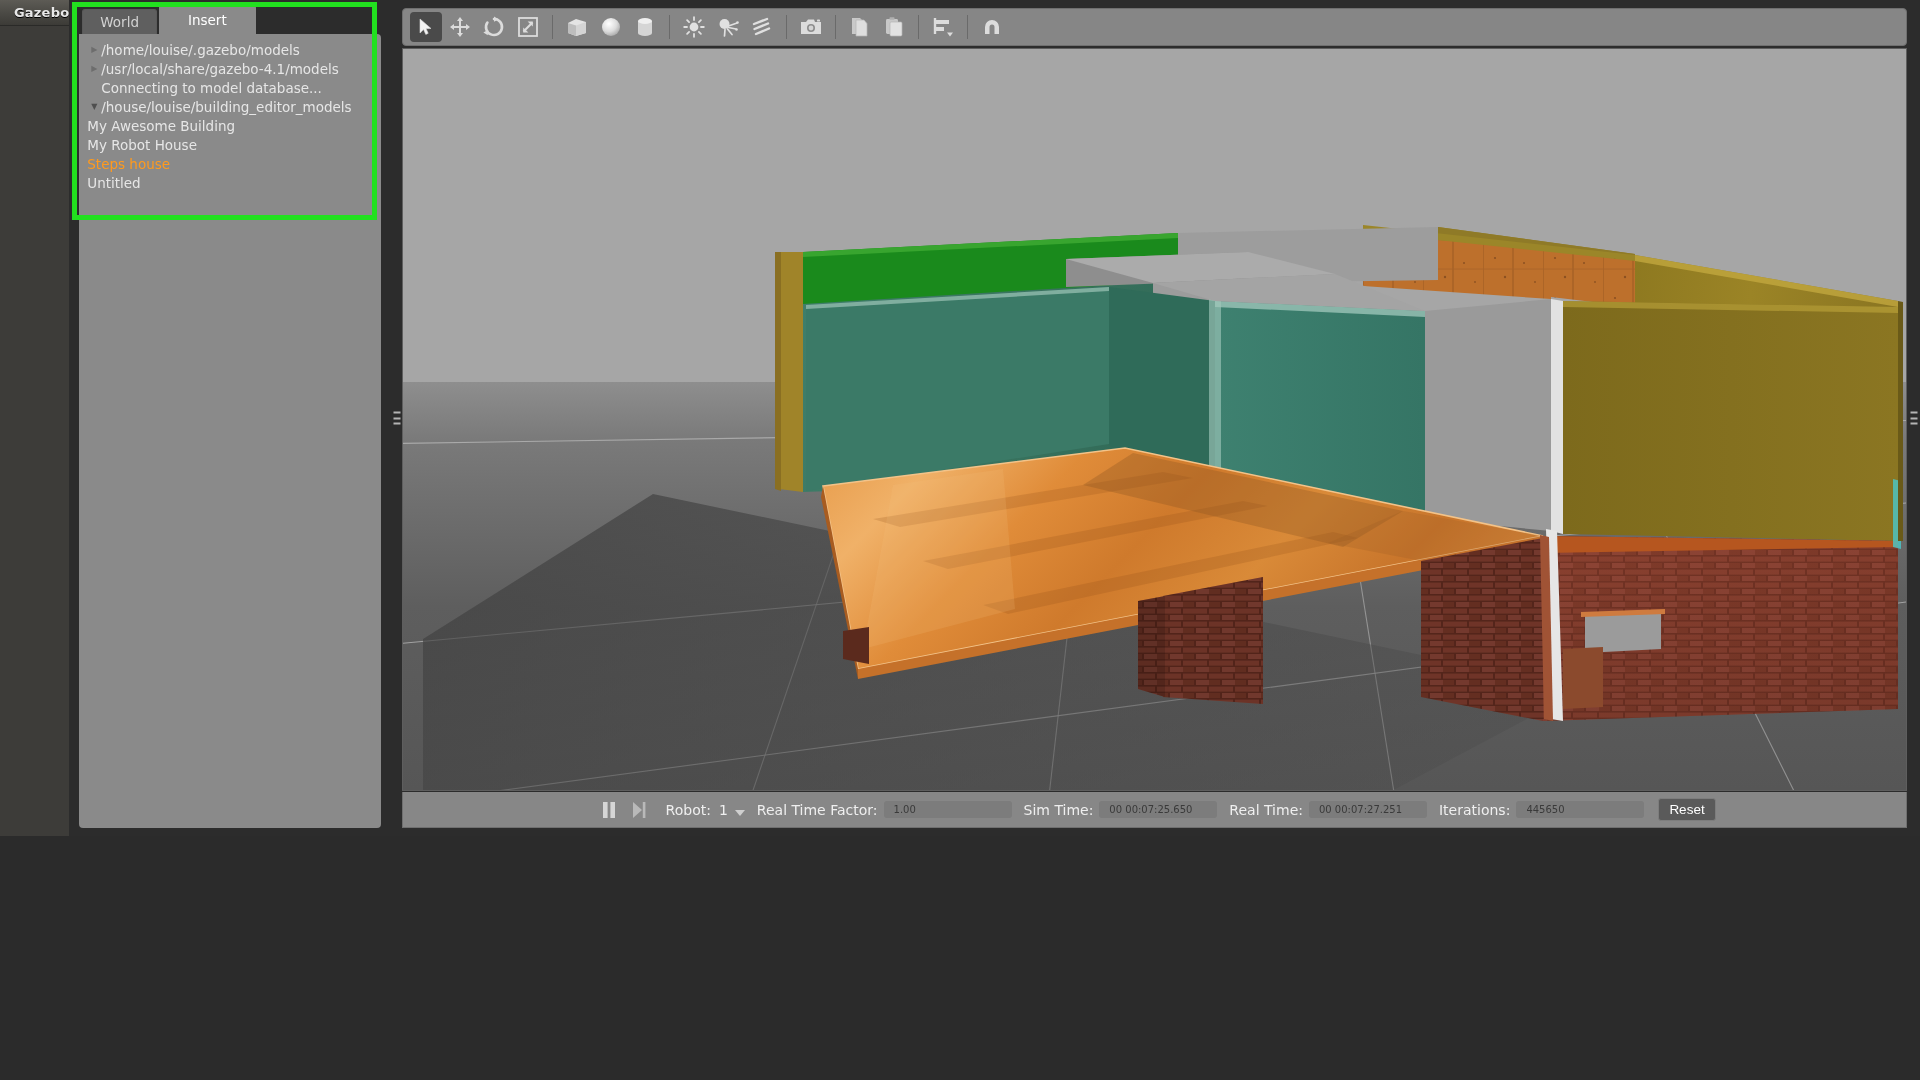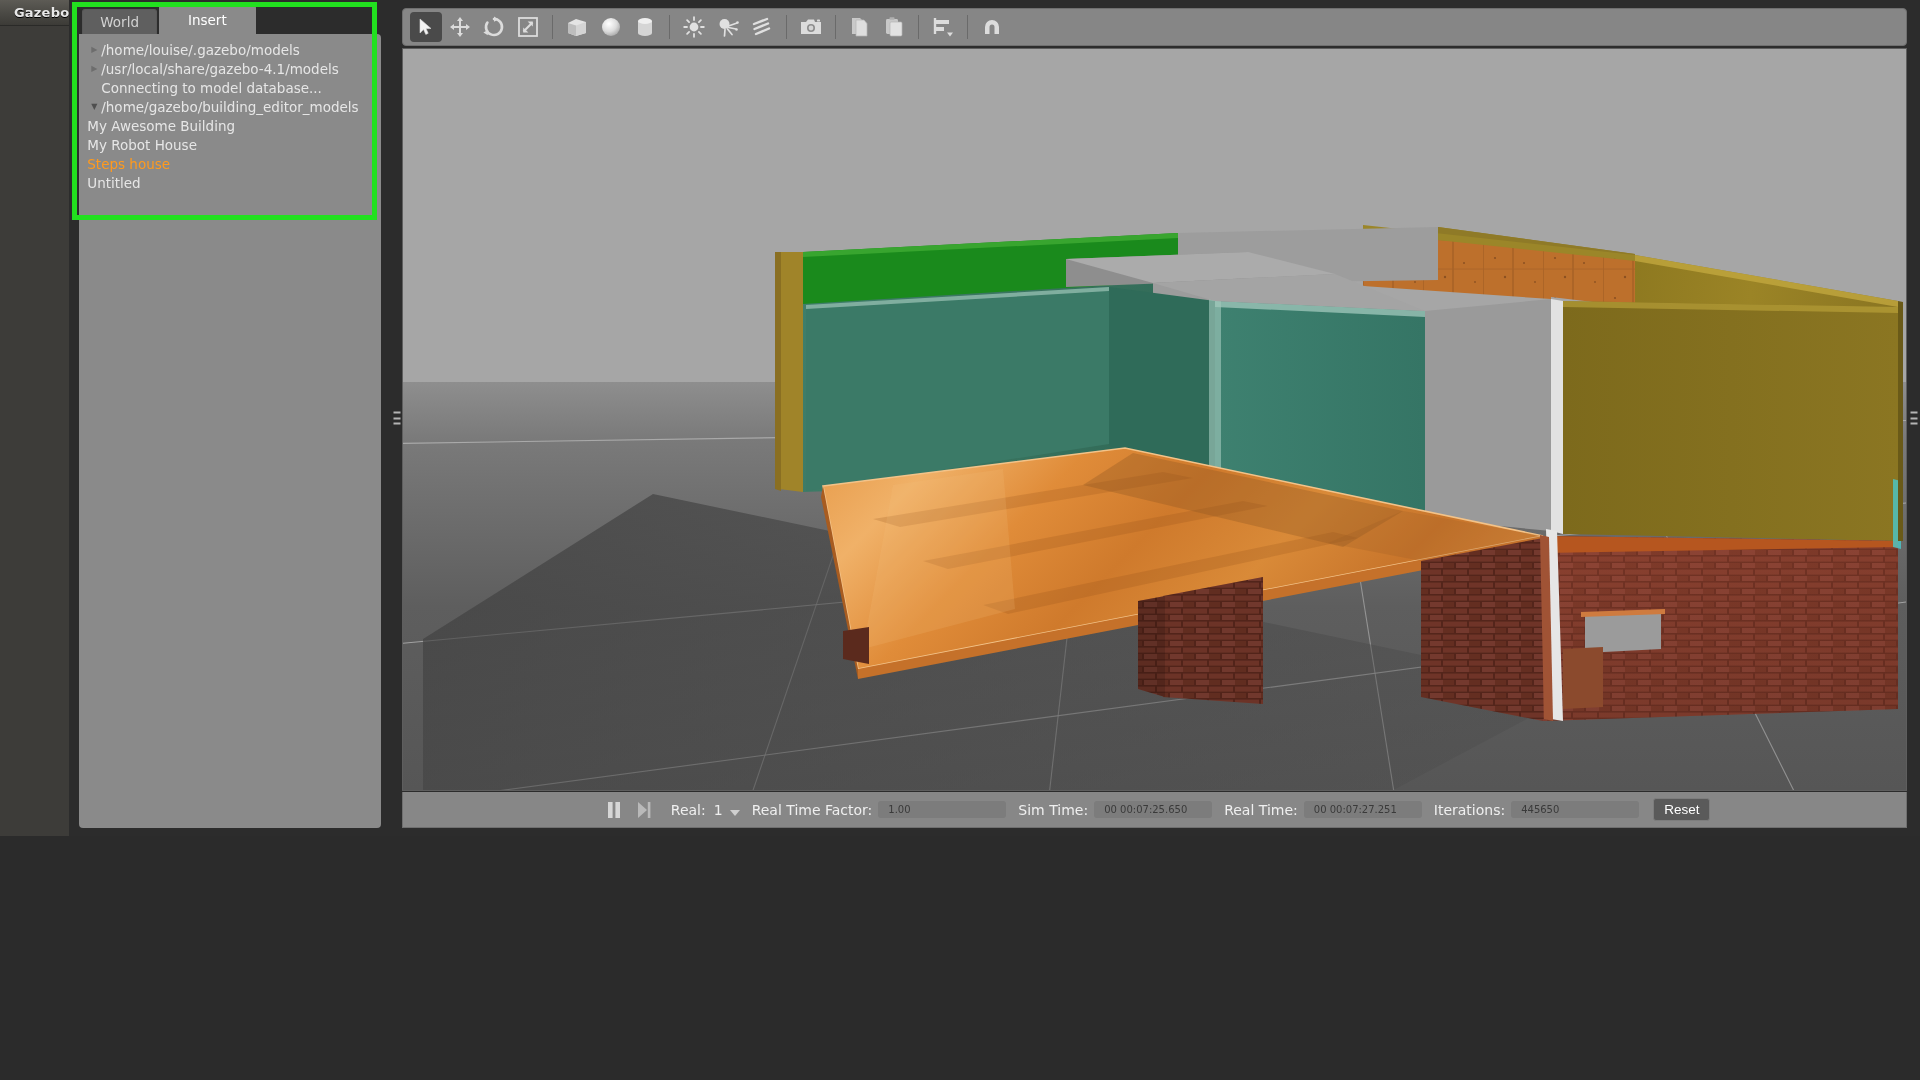--- a/index.html
+++ b/index.html
@@ -266,21 +266,21 @@
             <div class="tree-row">
               <span class="arrow ">▶</span>
               <span class="label">/usr/local/share/gazebo-4.1/models</span>
             </div>
             <div class="tree-row">
               <span class="arrow none">▶</span>
               <span class="label">Connecting to model database...</span>
             </div>
             <div class="tree-row">
               <span class="arrow open">▼</span>
-              <span class="label">/home/gazebo/building_editor_models</span>
+              <span class="label">/house/louise/building_editor_models</span>
             </div>
             <div class="tree-row depth1">
               <span class="label">My Awesome Building</span>
             </div>
             <div class="tree-row depth1">
               <span class="label">My Robot House</span>
             </div>
             <div class="tree-row depth1 selected">
               <span class="label">Steps house</span>
             </div>
@@ -631,21 +631,21 @@
             <rect x="9.4" y="1" width="4.6" height="16" fill="#d6d6d6"></rect>
           </svg>
         </div>
         <div class="sb-icon">
           <svg width="16" height="18" viewBox="0 0 16 18">
             <path d="M2 1 L11 9 L2 17 Z" fill="#b9b9b9"></path>
             <rect x="11.8" y="1" width="2.6" height="16" fill="#b9b9b9"></rect>
           </svg>
         </div>
 
-        <span class="sb-label">Real:</span>
+        <span class="sb-label">Robot:</span>
         <span class="sb-steps">1</span>
         <span class="caret-down"></span>
 
         <span class="sb-label">Real Time Factor:</span>
         <span class="sb-value wide">1.00</span>
 
         <span class="sb-label">Sim Time:</span>
         <span class="sb-value num">00 00:07:25.650</span>
 
         <span class="sb-label">Real Time:</span>

